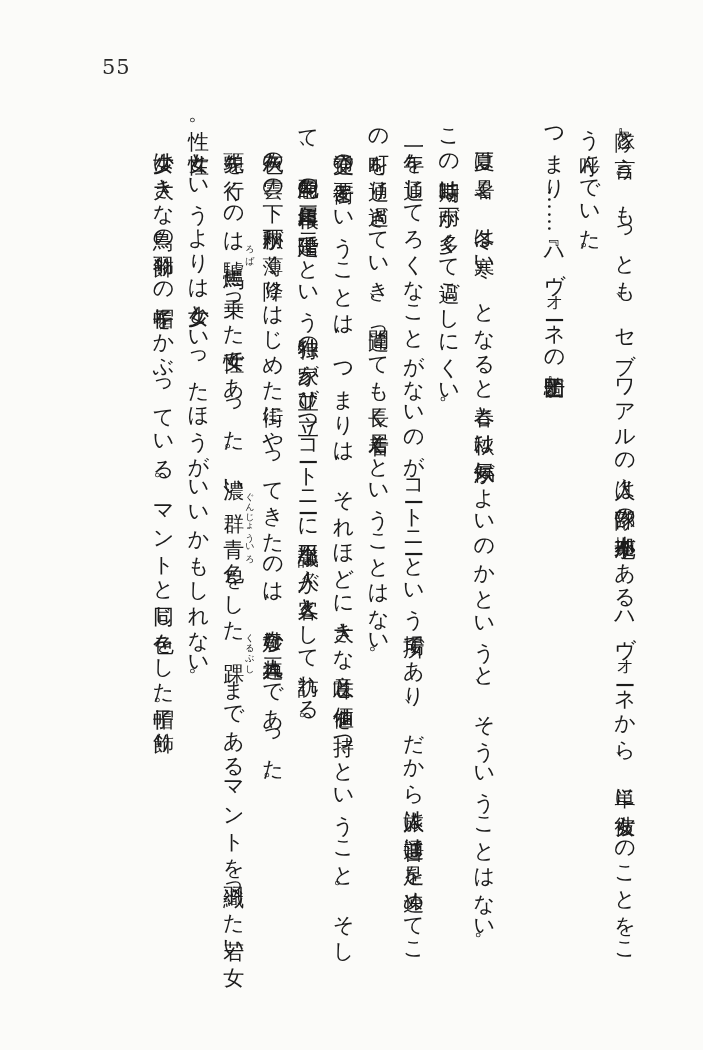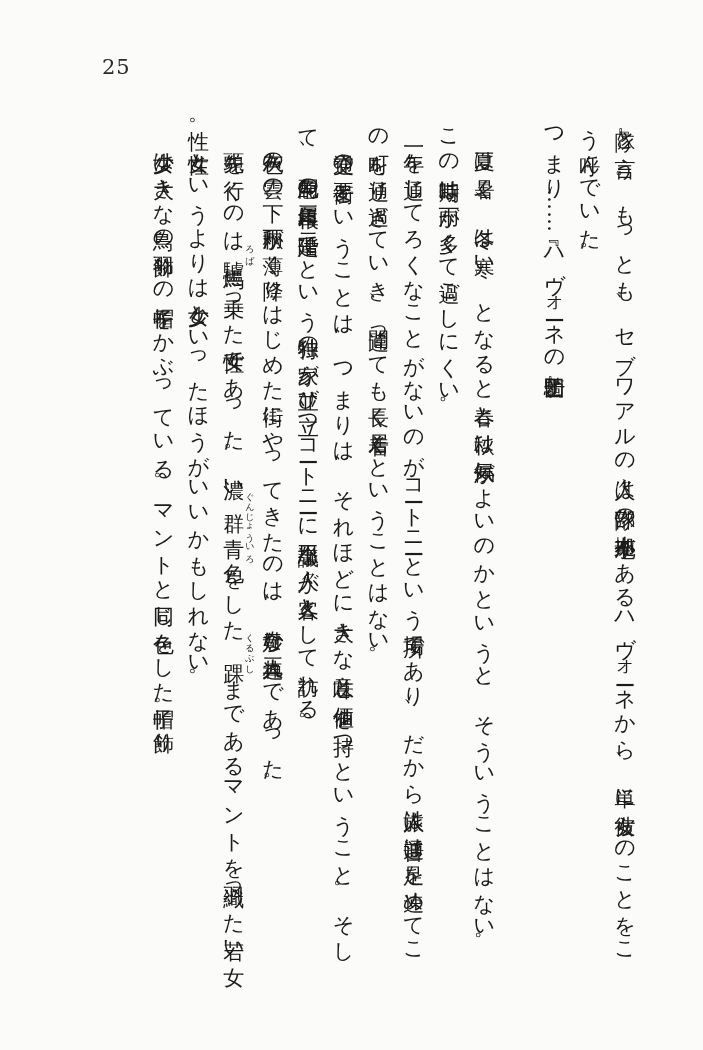--- a/index.html
+++ b/index.html
@@ -60,21 +60,21 @@
   ruby rt {
     font-size: 9px;
     letter-spacing: 0;
     color: #1b1b1b;
   }
 </style>
 </head>
 <body>
 
 <div class="page">
-  <div class="page-number">25</div>
+  <div class="page-number">55</div>
   <div class="text-body">
       <p class="no-indent">隊』と言う。もっとも、セブワアルの人々は部隊の本拠地があるハヴォーネから、単に彼女らのことをこう呼んでいた。</p>
       <p class="no-indent gap-after">つまり……『ハヴォーネの騎士団』と。</p>
       <p class="indent">夏は暑く、冬は寒い。となると春と秋は気候がよいのかというと、そういうことはない。この時期は雨が多くて過ごしにくい。</p>
       <p class="indent">一年を通じてろくなことがないのがコートニーという場所であり、だから旅人は普通は足を速めてこの町を通り過ぎていき、間違っても長く居着くということはない。</p>
       <p class="indent">交通の要衝ということは、つまりは、それほどに大きな意味と価値を持つということ。そして、急勾配の三角屋根に二階建てという独特の家が並び立つコートニーに不思議な人々が客人として訪れる。</p>
       <p class="indent">灰色の雲の下、秋雨が薄く降りはじめた街にやってきたのは、奇妙な三人連れであった。</p>
       <p class="indent">先頭を行くのは<ruby>驢馬<rt>ろば</rt></ruby>に乗った女性であった。濃い<ruby>群青色<rt>ぐんじょういろ</rt></ruby>をした<ruby>踝<rt>くるぶし</rt></ruby>まであるマントを羽織った若い女性。女性というよりは少女といったほうがいいかもしれない。</p>
       <p class="indent">少女は大きな鳥の羽飾りの帽子をかぶっている。マントと同じ色をした帽子。飾り</p>
     </div>

